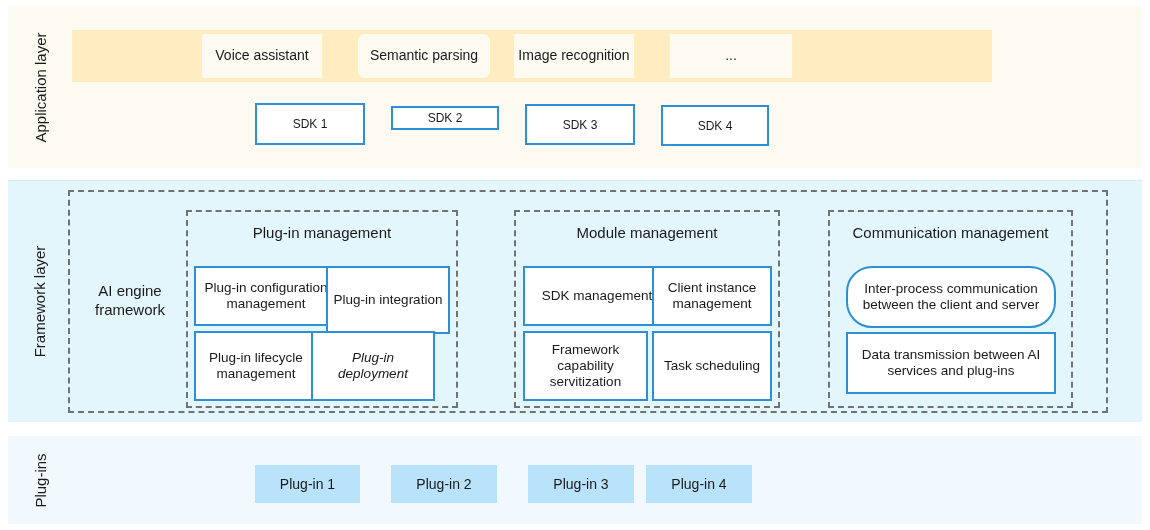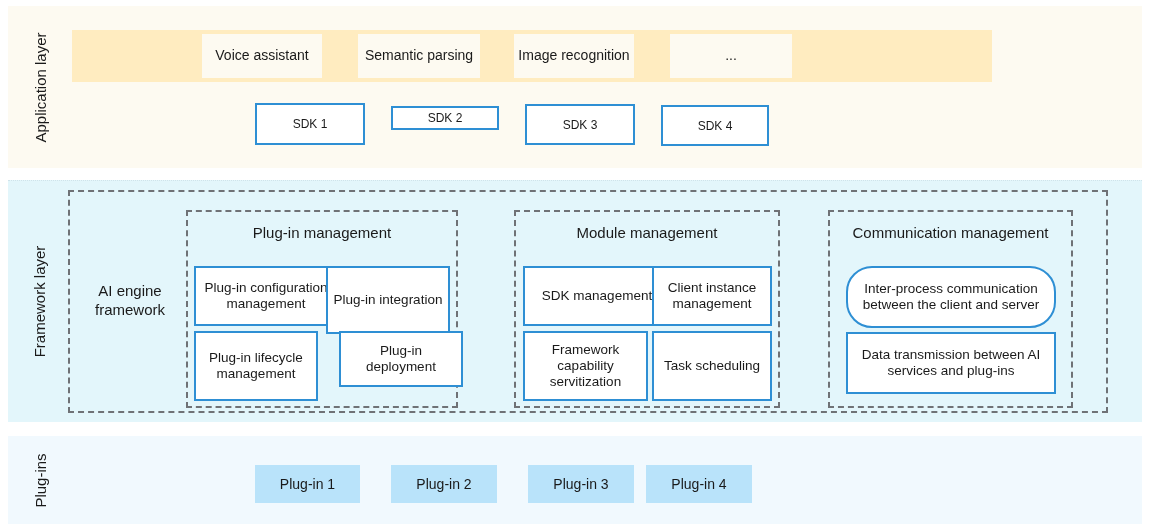--- a/index.html
+++ b/index.html
@@ -84,21 +84,21 @@
     align-items: center;
     justify-content: center;
     text-align: center;
     font-size: 14px;
     line-height: 1.22;
     color: #1a1a1a;
     box-sizing: border-box;
     padding: 0 4px;
   }
   .app-card.c0 { left: 202px; width: 120px; }
-  .app-card.c1 { left: 358px; width: 122px; }
+  .app-card.c1 { left: 358px; width: 132px; border-radius: 7px; }
   .app-card.c2 { left: 514px; width: 120px; }
   .app-card.c3 { left: 670px; width: 122px; }
 
   .sdk-box {
     position: absolute;
     border: 2px solid #2e8fd4;
     background: #ffffff;
     display: flex;
     align-items: center;
     justify-content: center;
@@ -162,21 +162,21 @@
     font-size: 13.5px;
     line-height: 1.2;
     color: #1a1a1a;
     box-sizing: border-box;
     padding: 0 3px;
   }
   
   .cell.p00 { left: 194px; top: 266px; width: 144px; height: 60px; }
   .cell.p01 { left: 326px; top: 266px; width: 124px; height: 68px; }
   .cell.p10 { left: 194px; top: 331px; width: 124px; height: 70px; }
-  .cell.p11 { left: 339px; top: 331px; width: 124px; height: 56px; }
+  .cell.p11 { left: 311px; top: 331px; width: 124px; height: 70px; font-style: italic; }
   
   .cell.m00 { left: 523px; top: 266px; width: 148px; height: 60px; }
   .cell.m01 { left: 652px; top: 266px; width: 120px; height: 60px; }
   .cell.m10 { left: 523px; top: 331px; width: 125px; height: 70px; }
   .cell.m11 { left: 652px; top: 331px; width: 120px; height: 70px; }
   
   .cell.k0 { left: 846px; top: 266px; width: 210px; height: 62px; border-radius: 26px; }
   .cell.k1 { left: 846px; top: 332px; width: 210px; height: 62px; }
 
   

